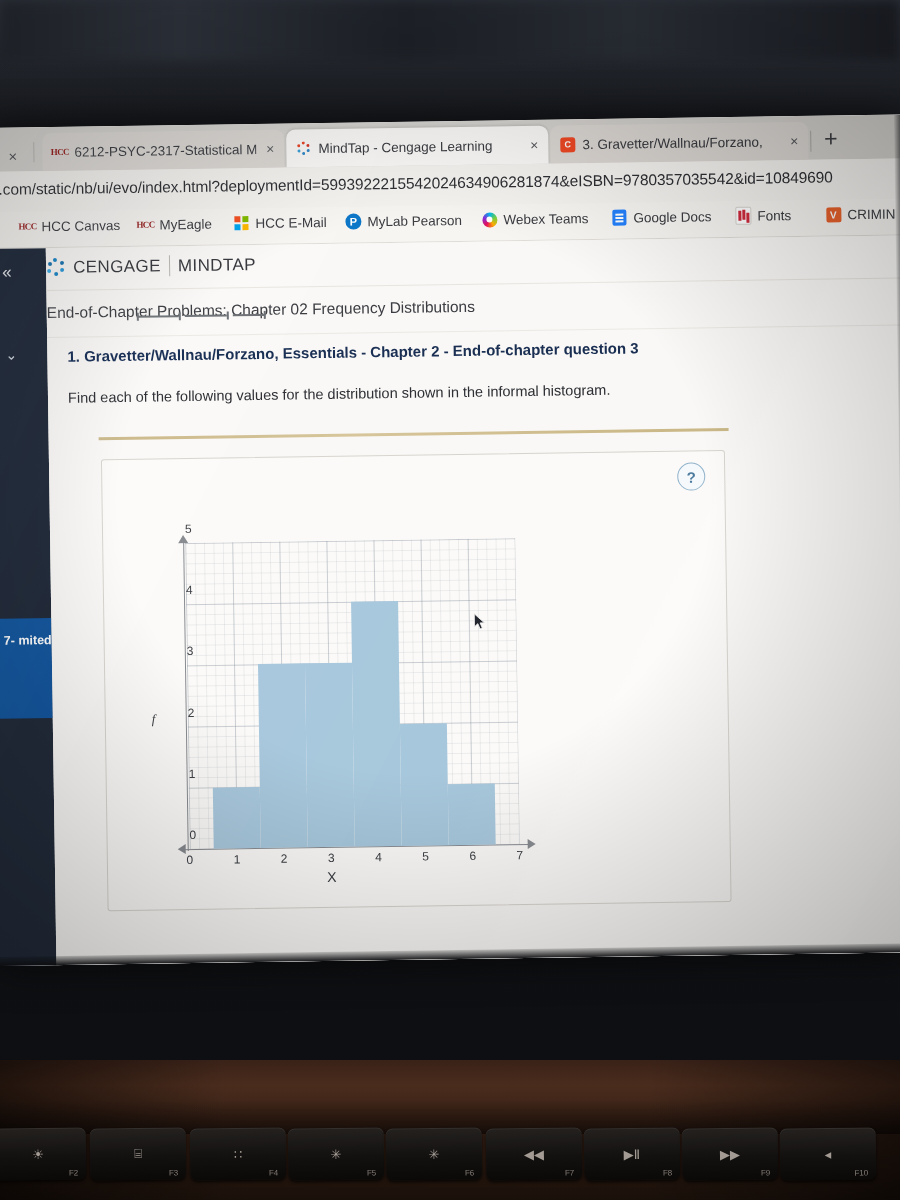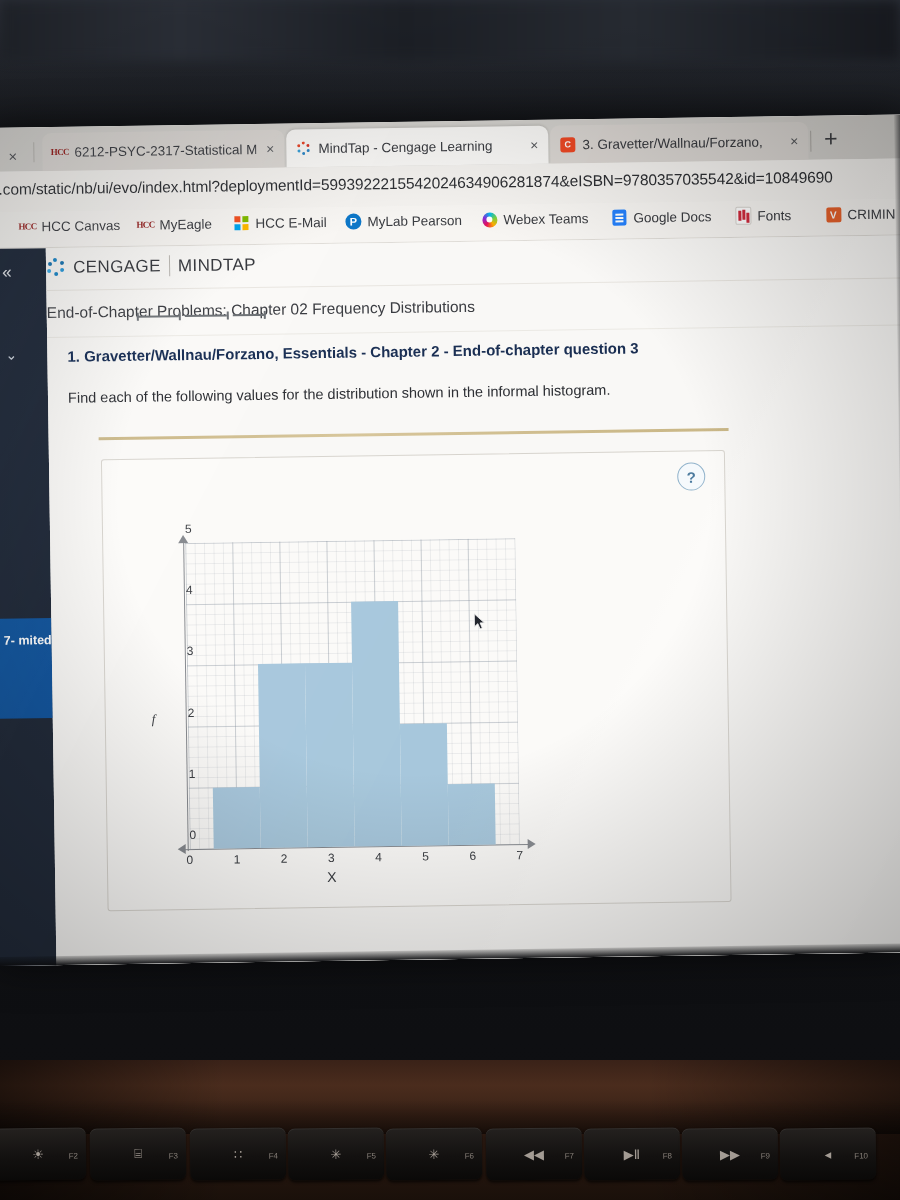--- a/index.html
+++ b/index.html
@@ -176,21 +176,21 @@
   .bezel-b{position:absolute;left:0;right:0;bottom:0;height:9px;
      background:linear-gradient(180deg,rgba(0,0,0,.15),rgba(16,17,20,.95));z-index:50;}
 
   
   .kbd{position:absolute;left:0;top:1128px;width:900px;height:72px;}
   .key{position:absolute;top:0;height:52px;border-radius:7px;
      background:linear-gradient(180deg,#24211f 0%,#131110 55%,#0a0908 100%);
      box-shadow:0 2px 3px rgba(0,0,0,.7), inset 0 1px 0 rgba(255,255,255,.07);
      display:flex;align-items:center;justify-content:center;position:absolute;}
   .key .glyph{color:#bdb4ab;font-size:13px;opacity:.85;}
-  .key .fn{position:absolute;right:8px;bottom:19px;color:#a39a92;font-size:8px;opacity:.8;}
+  .key .fn{position:absolute;right:8px;bottom:2px;color:#a39a92;font-size:8px;opacity:.8;}
   .kbd-shadow{position:absolute;left:0;top:1100px;width:900px;height:34px;
      background:linear-gradient(180deg,rgba(0,0,0,.0),rgba(0,0,0,.55));}
 </style>
 </head>
 <body>
 
 <div class="desk"></div>
 <div class="top-glow"></div>
 <div class="top-blur"></div>
 <div class="desk-wood"></div>

